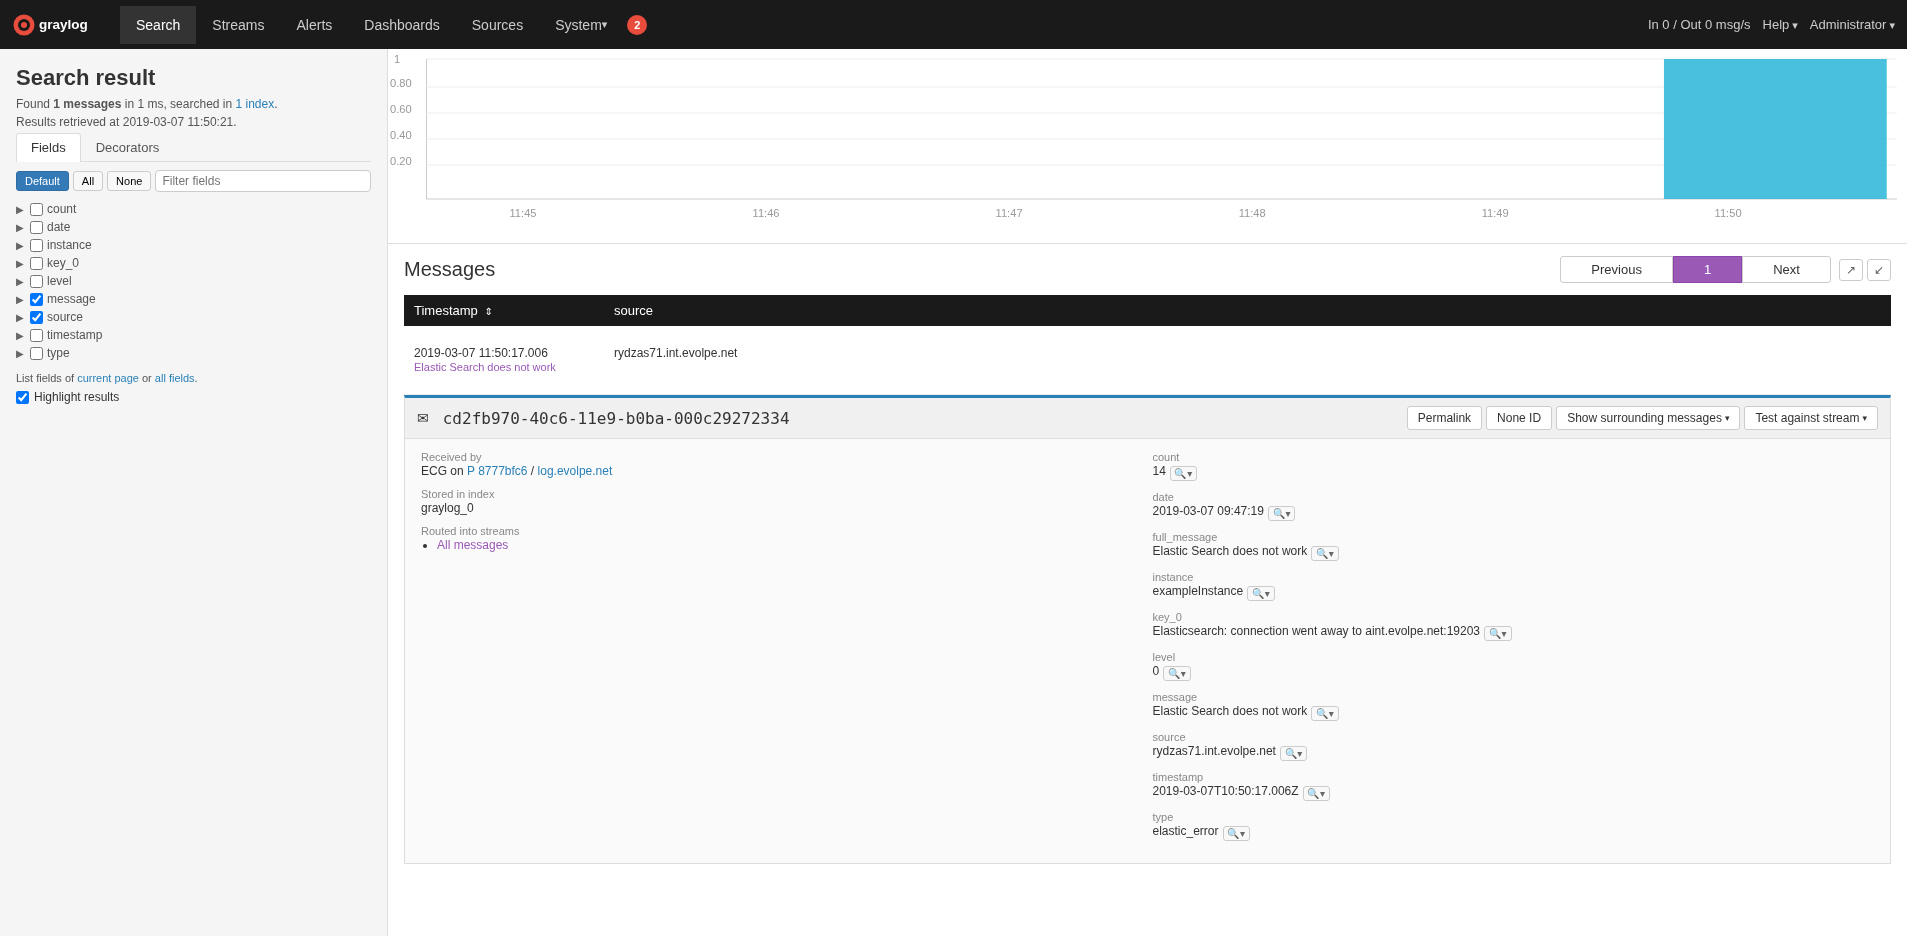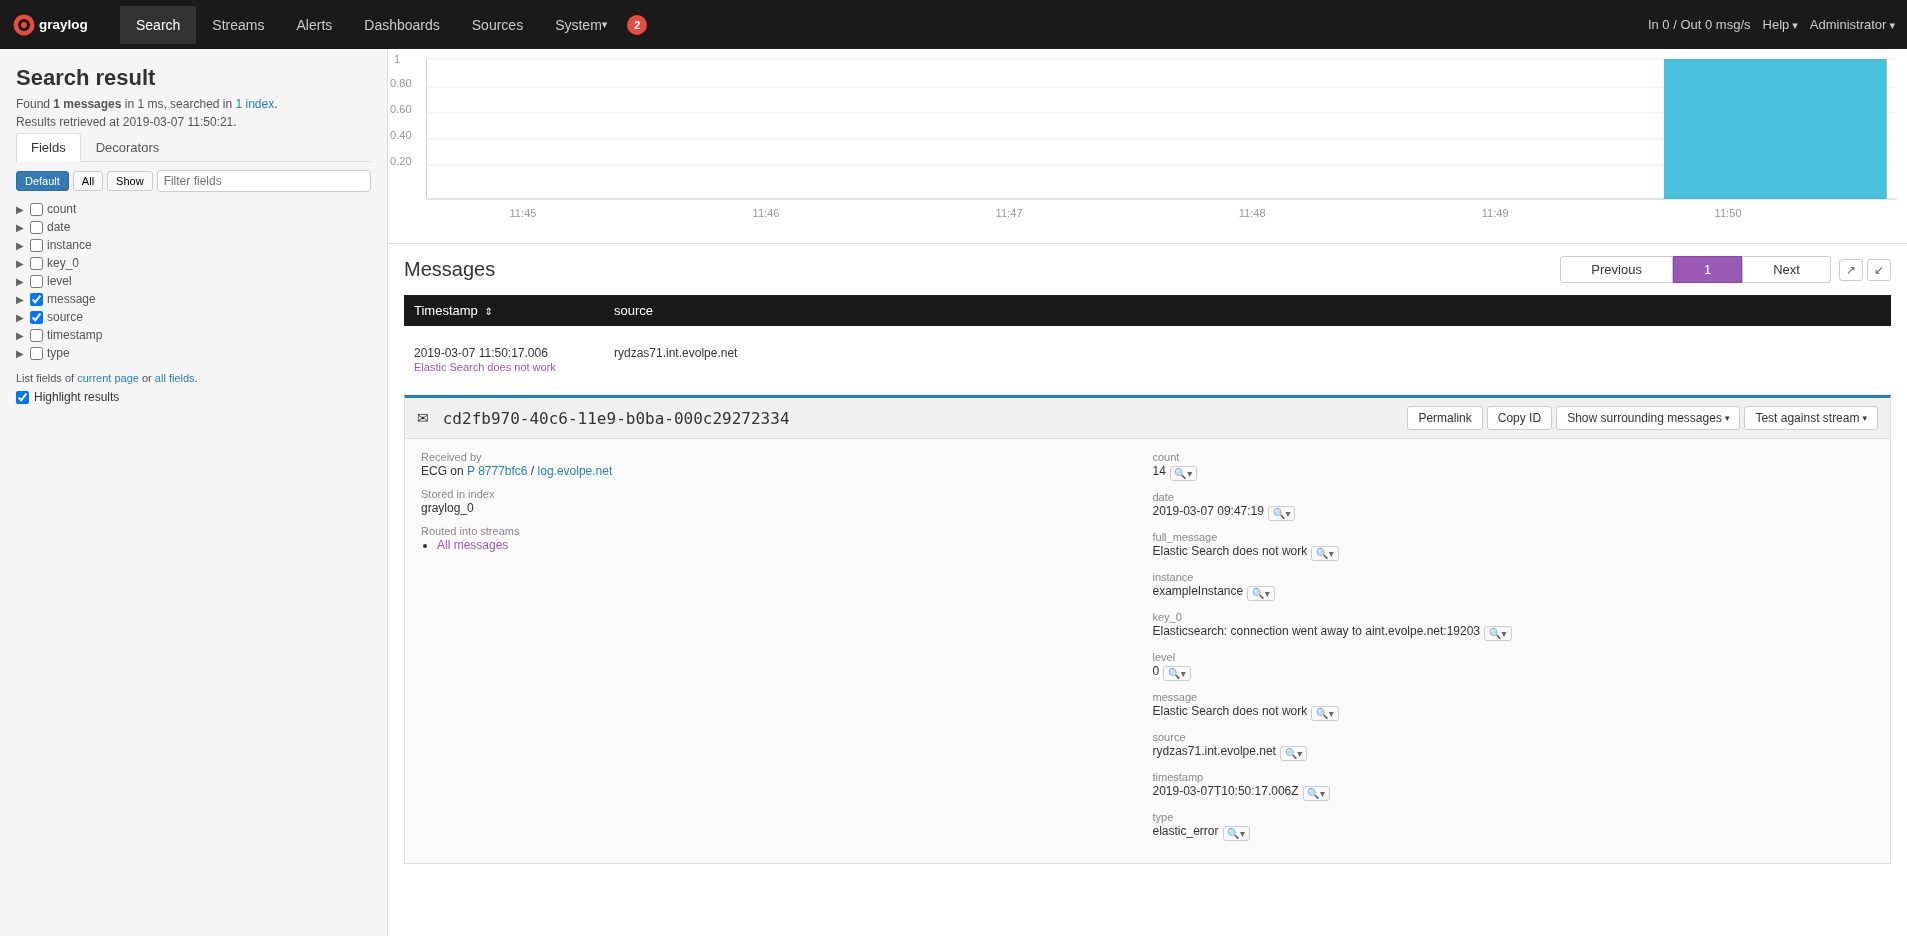--- a/index.html
+++ b/index.html
@@ -433,21 +433,21 @@
 
 
     <div class="tab-bar">
       <div class="tab active">Fields</div>
       <div class="tab">Decorators</div>
     </div>
 
     <div class="field-controls">
       <button class="field-btn active">Default</button>
       <button class="field-btn">All</button>
-      <button class="field-btn">Show</button>
+      <button class="field-btn">None</button>
       <input class="field-search" type="text" placeholder="Filter fields" style="">
     </div>
 
     <ul class="field-list">
       <li>
         <span class="expand-arrow">▶</span>
         <input type="checkbox" style="">
         <span class="field-name">count</span>
       </li>
       <li>
@@ -571,21 +571,21 @@
           </tr>
         </tbody>
       </table>
 
       <div class="msg-expanded">
         <div class="msg-expanded-header">
           <span class="msg-icon">✉</span>
           <span class="msg-id">cd2fb970-40c6-11e9-b0ba-000c29272334</span>
           <div class="msg-action-btns">
             <button class="msg-action-btn">Permalink</button>
-            <button class="msg-action-btn">Copy ID</button>
+            <button class="msg-action-btn">None ID</button>
             <button class="msg-action-btn">
               <span>Show surrounding messages</span>
               <span class="caret">▾</span>
             </button>
             <button class="msg-action-btn">
               <span>Test against stream</span>
               <span class="caret">▾</span>
             </button>
           </div>
         </div>

